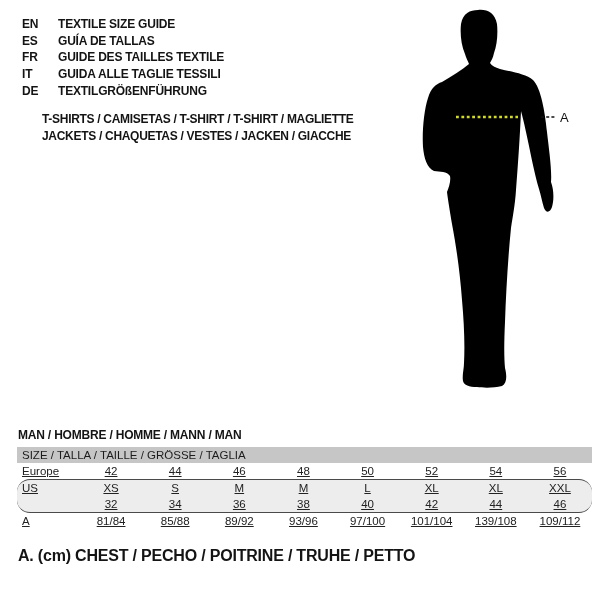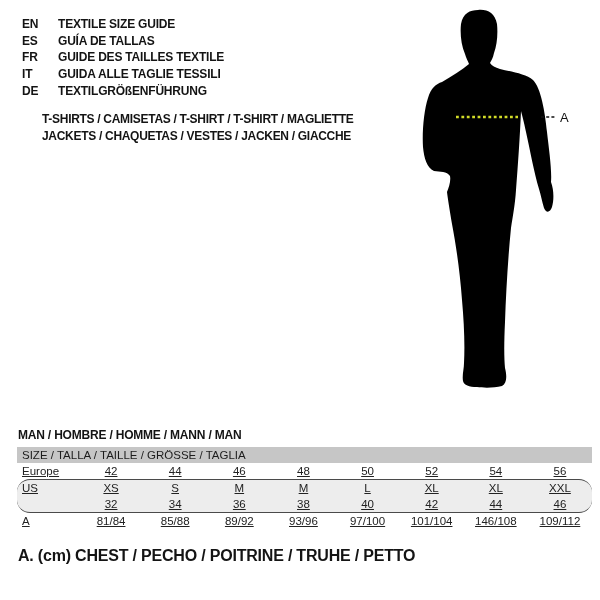--- a/index.html
+++ b/index.html
@@ -151,20 +151,20 @@
     </div>
 
     <div class="t-row">
       <span class="t-label">A</span>
       <span class="t-cell">81/84</span>
       <span class="t-cell">85/88</span>
       <span class="t-cell">89/92</span>
       <span class="t-cell">93/96</span>
       <span class="t-cell">97/100</span>
       <span class="t-cell">101/104</span>
-      <span class="t-cell">146/108</span>
+      <span class="t-cell">139/108</span>
       <span class="t-cell">109/112</span>
     </div>
   </div>
 
   <div class="footnote">A. (cm) CHEST / PECHO / POITRINE / TRUHE / PETTO</div>
 
 </div>
 
 </body></html>

